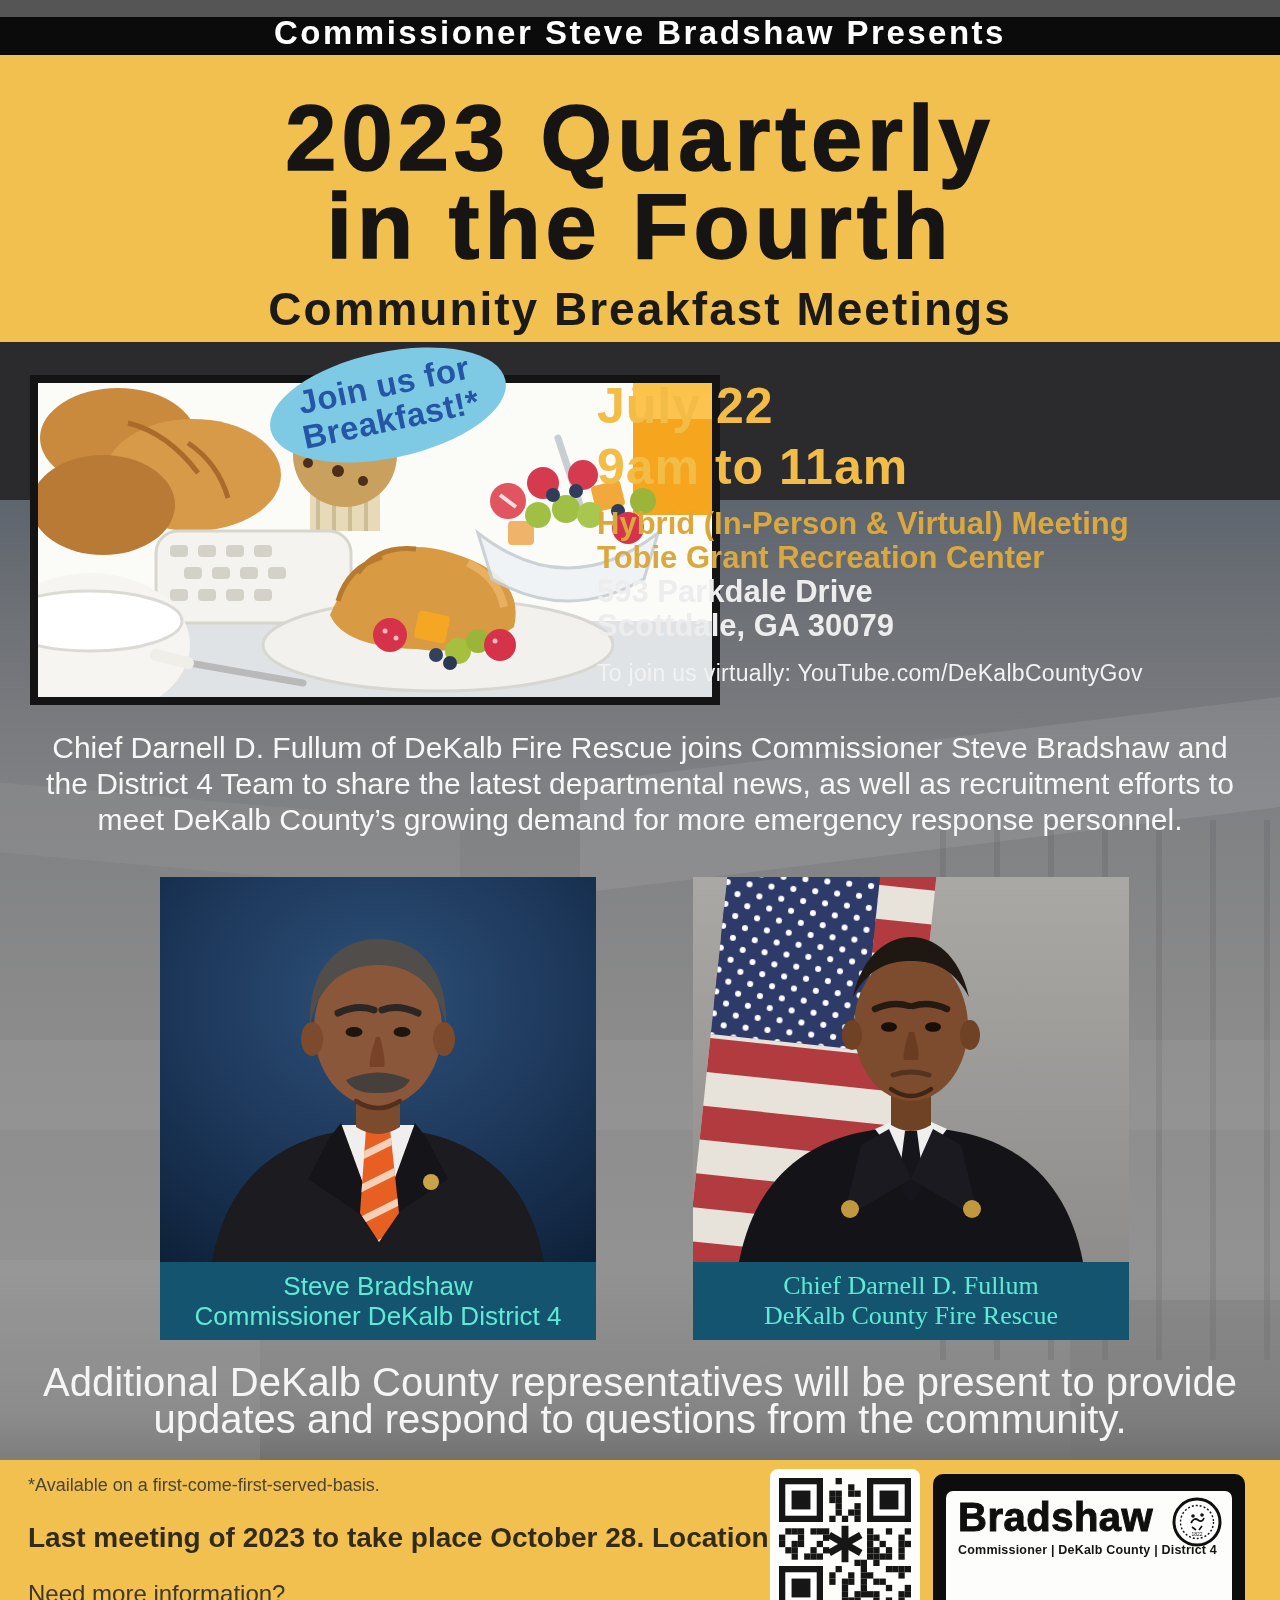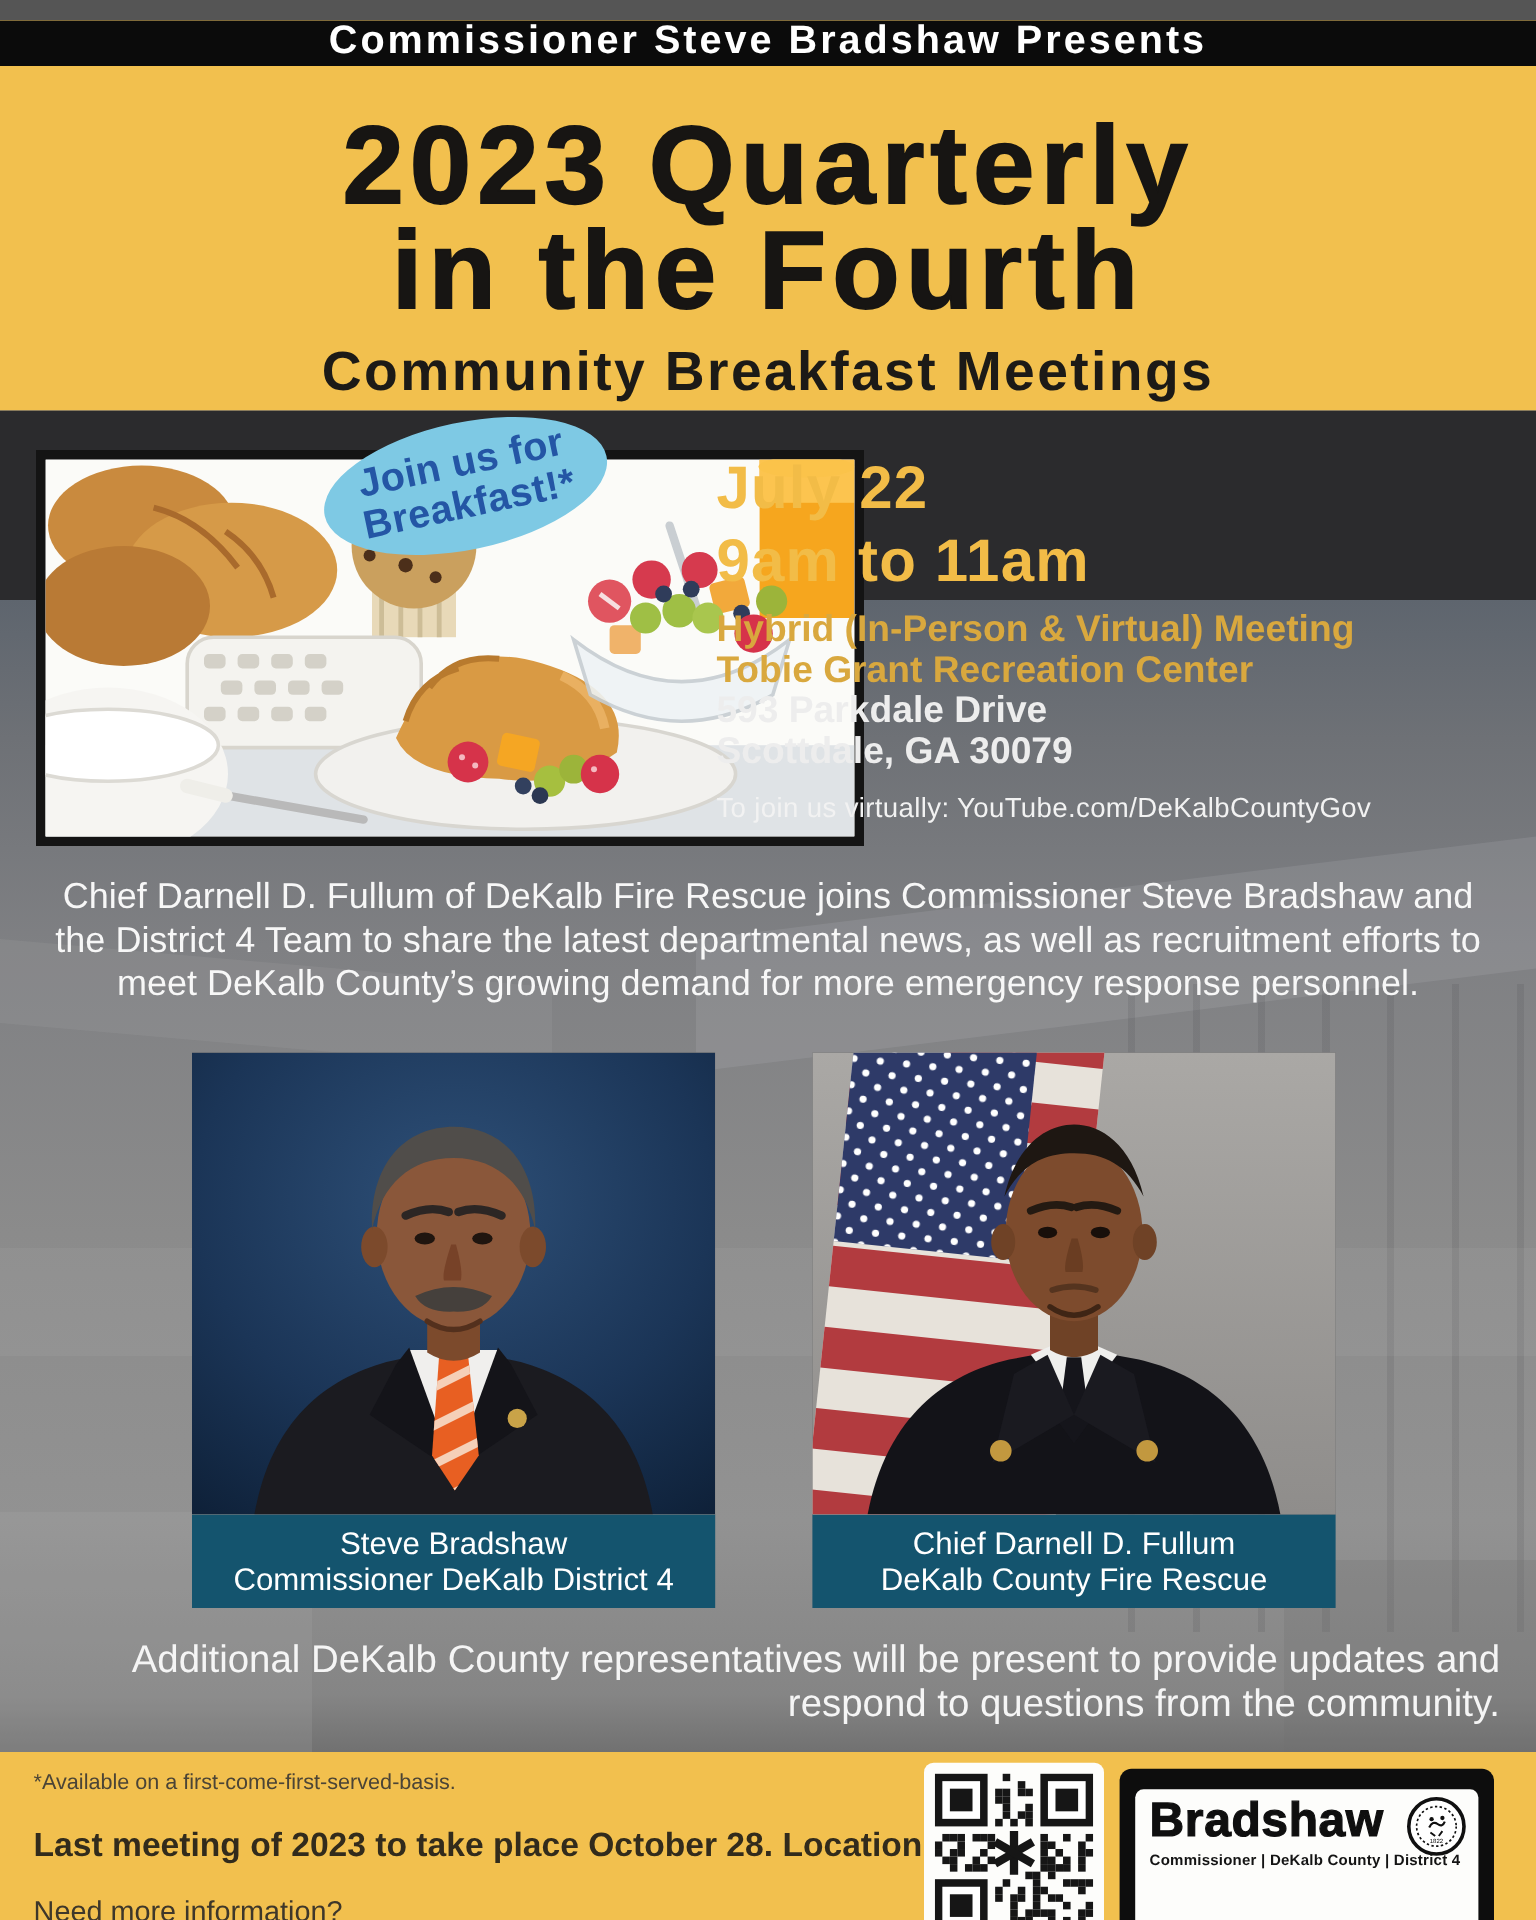--- a/index.html
+++ b/index.html
@@ -48,28 +48,28 @@
   .event .white{font-size:31px;font-weight:600;color:#ededed;line-height:34px;}
   .event .gap{margin-top:9px;}
   .event .virtual{font-size:23px;font-weight:400;color:#f2f2f2;margin-top:17px;letter-spacing:.3px;}
 
   .intro{position:absolute;top:388px;left:40px;width:1200px;text-align:center;color:#f7f7f7;
          font-size:30px;line-height:36px;font-weight:500;z-index:4;}
 
   
   .card{position:absolute;top:535px;width:436px;z-index:4;}
   .card-left{left:160px;}
-  .card-right{left:677px;}
+  .card-right{left:693px;font-family:Liberation Serif, serif;}
   .card .photo{height:385px;overflow:hidden;position:relative;background:#777;}
   .card .photo svg{display:block;width:436px;height:385px;}
-  .card .caption{height:69px;background:#14546e;color:#ffffff;text-align:center;
+  .card .caption{height:69px;background:#14546e;color:#5eead4;text-align:center;
                  font-size:26px;line-height:30px;padding-top:9px;font-weight:500;}
 
-  .addl{position:absolute;top:1022px;left:30px;width:1220px;text-align:right;color:#f5f5f5;
-        font-size:32px;line-height:37px;font-weight:500;z-index:4;}
+  .addl{position:absolute;top:1022px;left:30px;width:1220px;text-align:center;color:#f5f5f5;
+        font-size:40px;line-height:37px;font-weight:500;z-index:4;}
 
   
   .footer{position:absolute;top:1443px;left:0;width:100%;height:157px;background:#F2C04E;}
   .f-avail{position:absolute;left:28px;top:15px;font-size:18px;color:#4b4436;}
   .f-last{position:absolute;left:28px;top:62px;font-size:28px;font-weight:600;color:#322b1c;}
   .f-info{position:absolute;left:28px;top:120px;font-size:24px;color:#3e372a;line-height:28px;}
 
   .qr{position:absolute;left:770px;top:9px;width:150px;height:170px;background:#fdfdfb;border-radius:8px;
       padding:9px;box-sizing:border-box;}
   .qr svg{display:block;width:132px;height:132px;}

